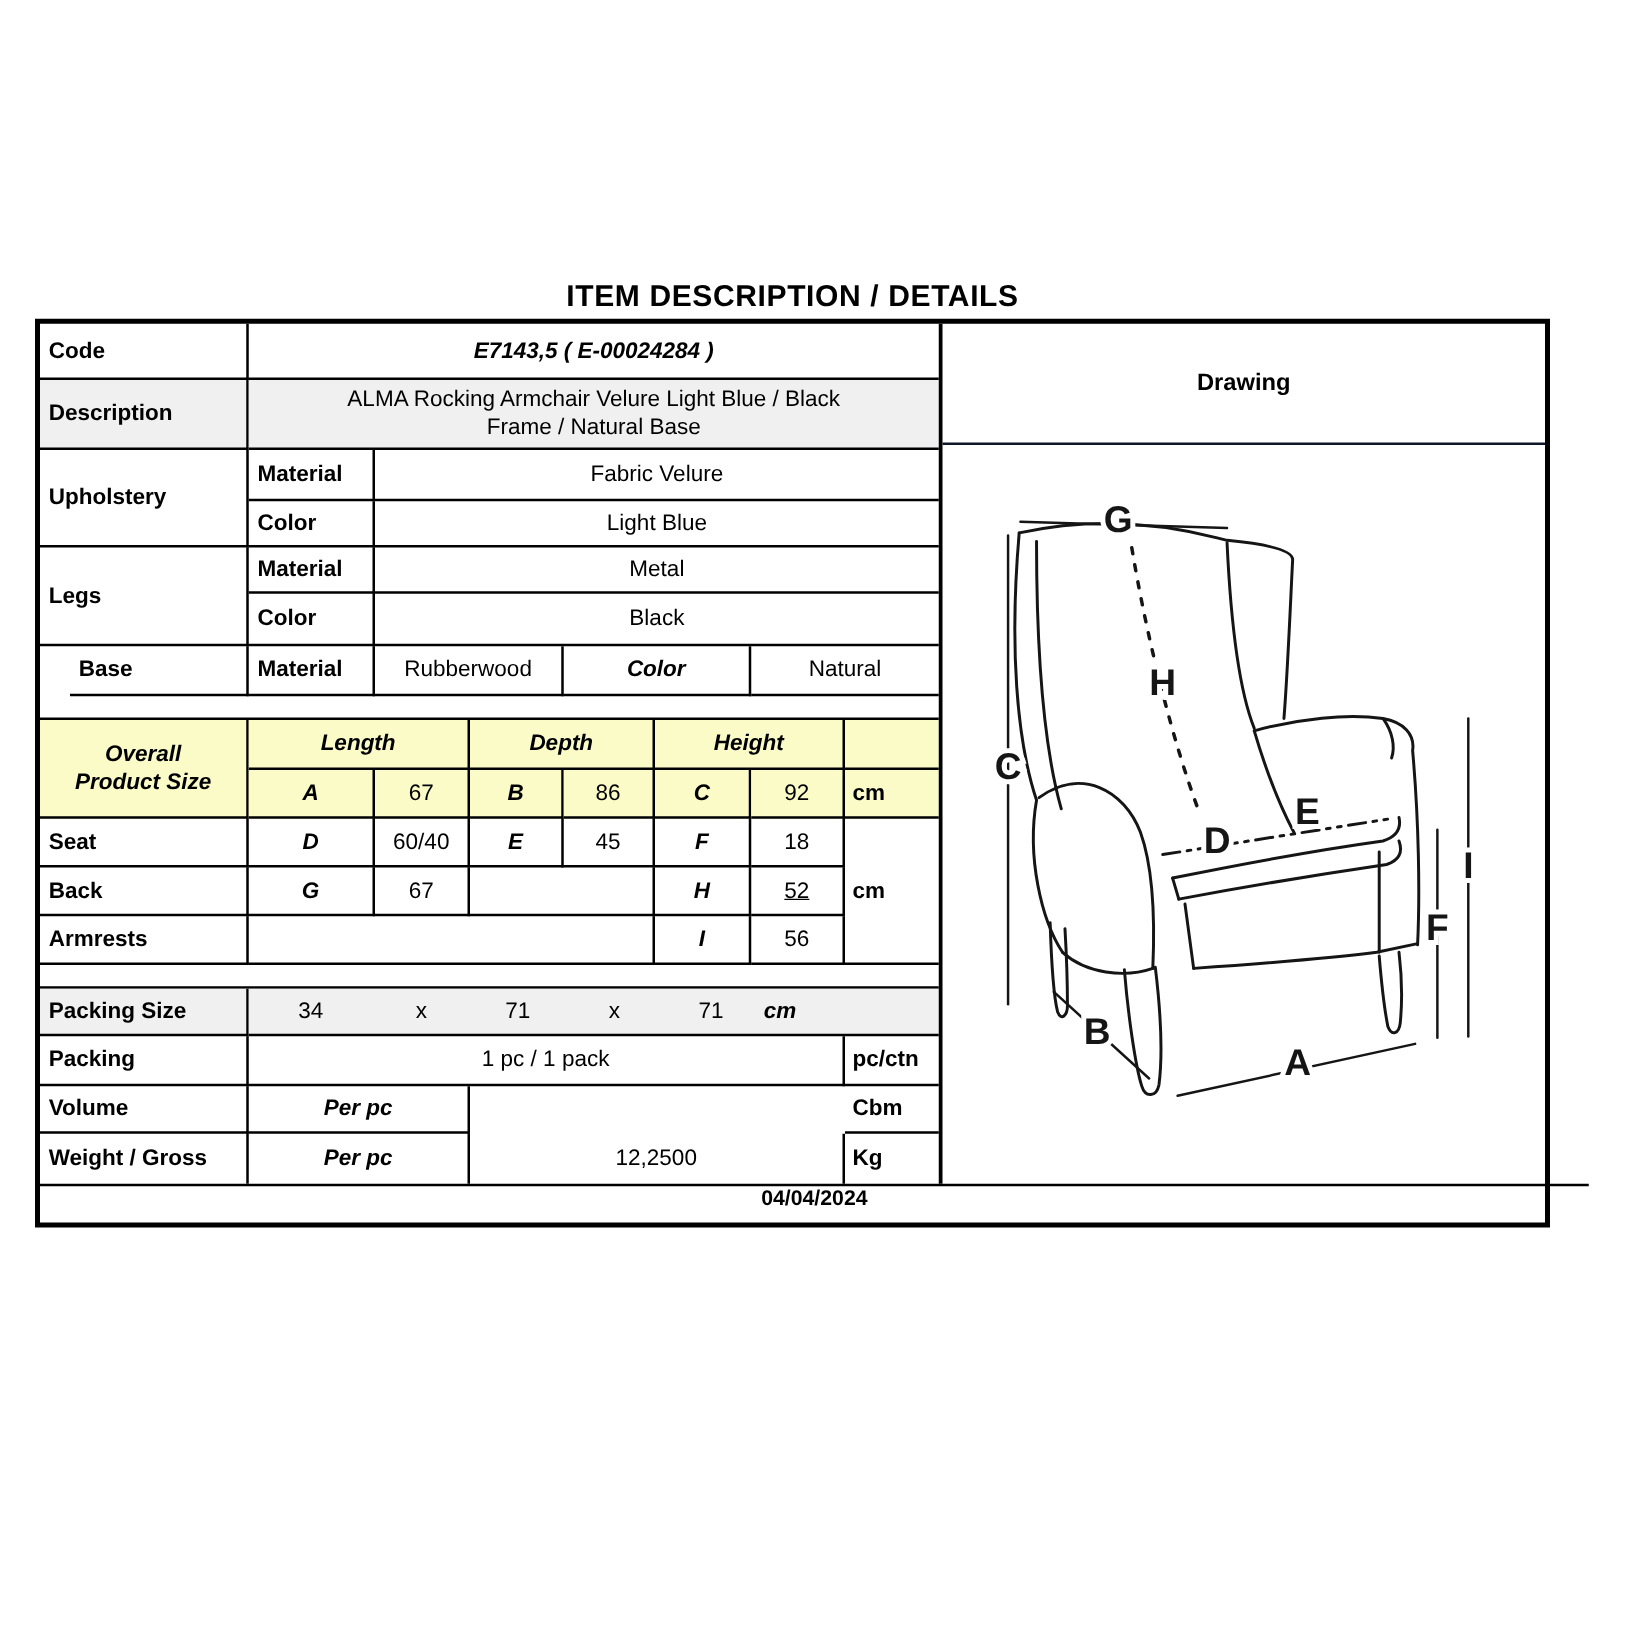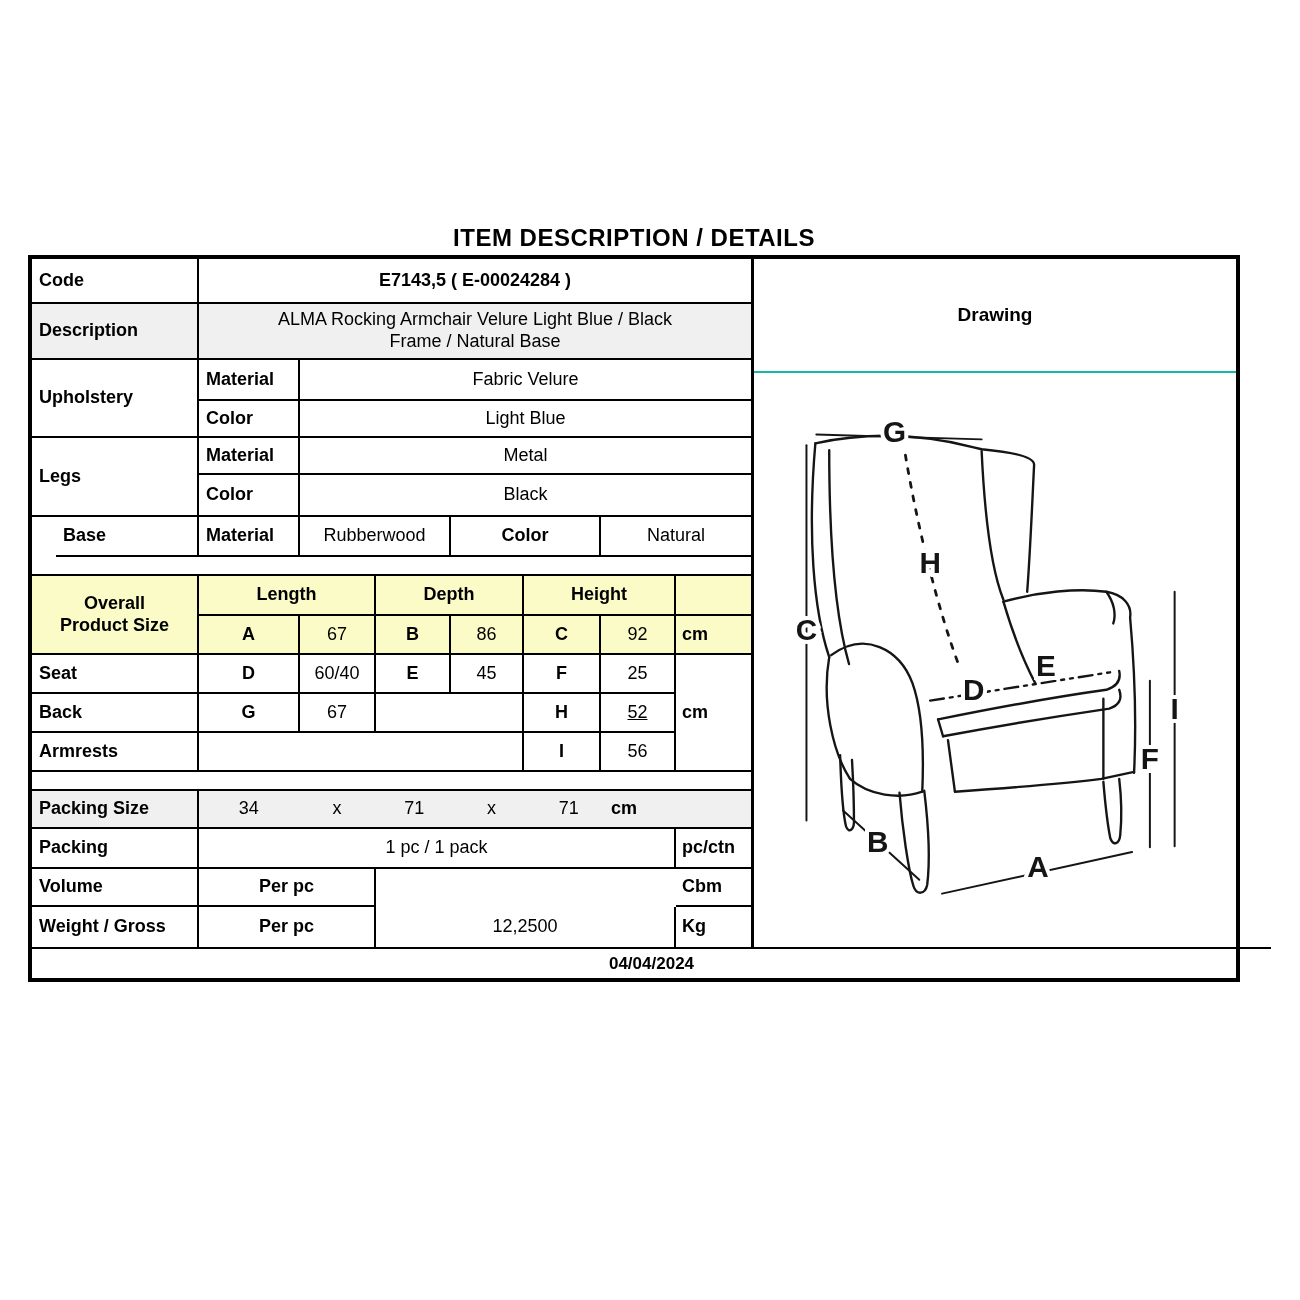--- a/index.html
+++ b/index.html
@@ -14,34 +14,34 @@
 
   .tbl{position:absolute;left:0;top:0;width:719px;height:688px;display:grid;
        grid-template-columns:167px 101px 76px 75px 73px 77px 75px 75px;
        grid-template-rows:45px 56px 41px 37px 37px 42px 40px 19px 40px 39px 39px 39px 39px 19px 38px 40px 38px 40px;}
 
   .c{display:flex;align-items:center;justify-content:center;font-size:18px;line-height:1.2;
      box-sizing:border-box;text-align:center;position:relative;}
   .br{border-right:2px solid #000;}
   .bb{border-bottom:2px solid #000;}
   .lbl{justify-content:flex-start;padding-left:7px;font-weight:bold;text-align:left;}
-  .b{font-weight:bold;}
+  .b{font-weight:bold;font-style:italic;}
   .unit{justify-content:flex-start;padding-left:6px;font-weight:bold;}
   .yellow{background:#fbfbc8;}
   .gray{background:#f0f0f0;}
 
   .divider{position:absolute;left:719px;top:0;width:3px;height:688px;background:#000;}
 
   .rpanel{position:absolute;left:722px;top:0;width:482px;height:688px;}
-  .rhead{height:114px;border-bottom:2px solid #14b8a6;display:flex;align-items:center;justify-content:center;
+  .rhead{height:97px;border-bottom:2px solid #0f172a;display:flex;align-items:center;justify-content:center;
          font-size:19px;font-weight:bold;box-sizing:border-box;}
   .rdraw{position:relative;width:482px;height:589px;}
 
   .daterow{position:absolute;left:0;top:688px;width:1239px;height:31px;border-top:2px solid #000;
-           display:flex;align-items:center;justify-content:center;font-size:17px;font-weight:bold;box-sizing:border-box;}
+           display:flex;justify-content:center;font-size:17px;font-weight:bold;box-sizing:border-box;}
 
   .spread{position:absolute;top:50%;transform:translate(-50%,-50%);white-space:nowrap;}
 
   svg text{font-family:"Liberation Sans","DejaVu Sans",sans-serif;font-weight:bold;font-size:30px;
            fill:#151515;stroke:#ffffff;stroke-width:8px;paint-order:stroke;text-anchor:middle;}
 </style>
 </head>
 <body>
 
 <div id="stage">
@@ -97,21 +97,21 @@
       <div class="c b br bb yellow" style="grid-column:6;grid-row:10;">C</div>
       <div class="c br bb yellow" style="grid-column:7;grid-row:10;">92</div>
       <div class="c unit bb yellow" style="grid-column:8;grid-row:10;">cm</div>
 
       <div class="c lbl br bb" style="grid-column:1;grid-row:11;">Seat</div>
       <div class="c b br bb" style="grid-column:2;grid-row:11;">D</div>
       <div class="c br bb" style="grid-column:3;grid-row:11;">60/40</div>
       <div class="c b br bb" style="grid-column:4;grid-row:11;">E</div>
       <div class="c br bb" style="grid-column:5;grid-row:11;">45</div>
       <div class="c b br bb" style="grid-column:6;grid-row:11;">F</div>
-      <div class="c br bb" style="grid-column:7;grid-row:11;">25</div>
+      <div class="c br bb" style="grid-column:7;grid-row:11;">18</div>
       <div class="c unit bb" style="grid-column:8;grid-row:11/14;">cm</div>
 
       <div class="c lbl br bb" style="grid-column:1;grid-row:12;">Back</div>
       <div class="c b br bb" style="grid-column:2;grid-row:12;">G</div>
       <div class="c br bb" style="grid-column:3;grid-row:12;">67</div>
       <div class="c br bb" style="grid-column:4/6;grid-row:12;"></div>
       <div class="c b br bb" style="grid-column:6;grid-row:12;">H</div>
       <div class="c br bb" style="grid-column:7;grid-row:12;text-decoration:underline;">52</div>
 
       <div class="c lbl br bb" style="grid-column:1;grid-row:13;">Armrests</div>

